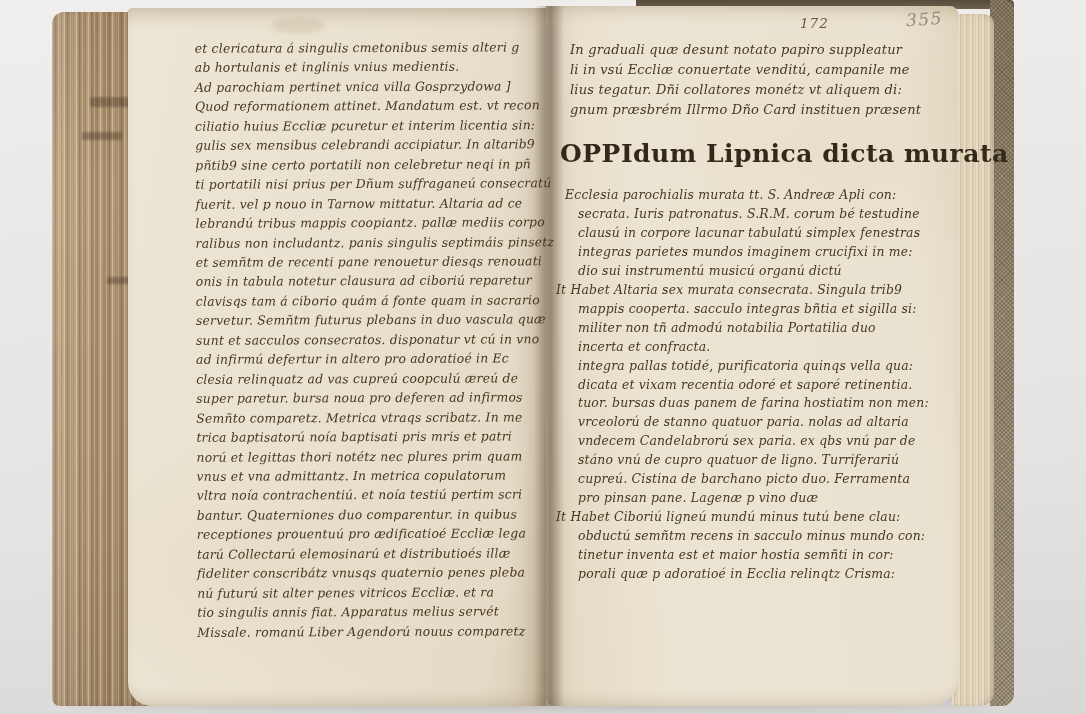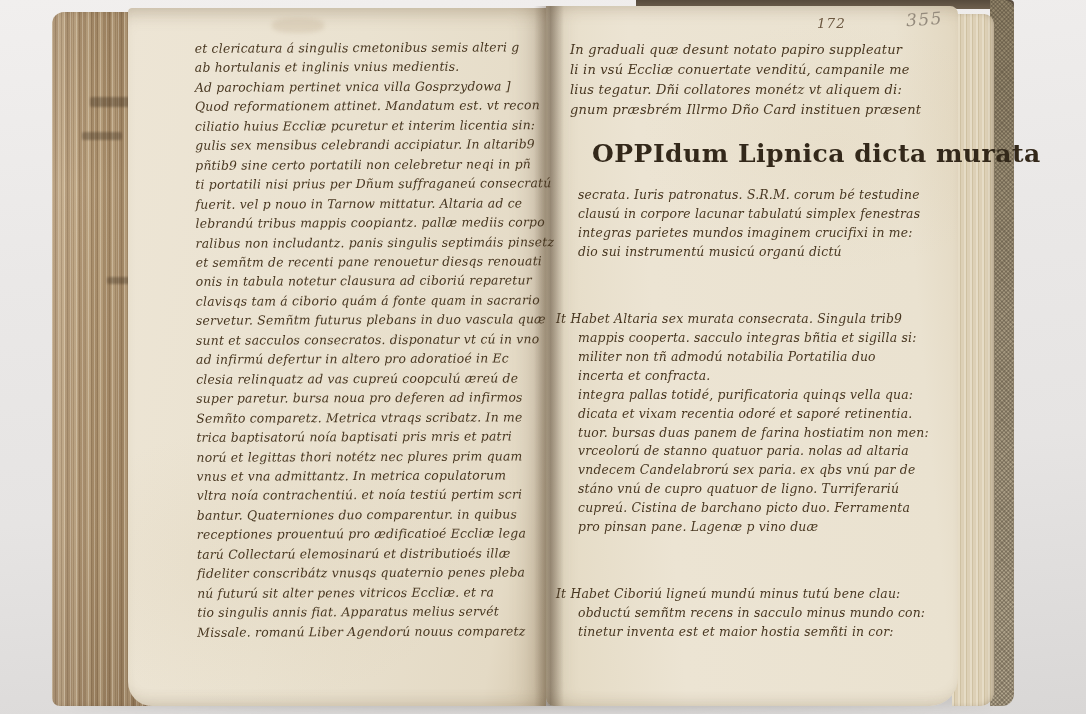--- a/index.html
+++ b/index.html
@@ -54,26 +54,26 @@
   .cover-top{position:absolute;left:636px;top:0px;width:378px;height:9px;
     background:linear-gradient(180deg,#564a3c,#6e604e);border-radius:0 4px 3px 3px;}
   .bleed-smudge{position:absolute;left:272px;top:18px;width:52px;height:15px;
     background:rgba(168,146,110,0.20);filter:blur(2px);border-radius:40%;}
   
   .ms{font-style:italic;color:#483721;letter-spacing:0.2px;}
   .line{white-space:nowrap;}
   .left-text{position:absolute;left:196px;top:38px;font-size:12.4px;line-height:19.45px;transform:rotate(-0.25deg);}
   .right-top-text{position:absolute;left:570px;top:40px;font-size:13px;line-height:20px;}
   .heading{position:absolute;left:560px;top:139px;width:394px;text-align:right;
-    font-size:25px;font-weight:bold;font-style:normal;color:#33281a;letter-spacing:0.5px;white-space:nowrap;margin-left:32px;}
+    font-size:25px;font-weight:bold;font-style:normal;color:#33281a;letter-spacing:0.5px;white-space:nowrap;}
   .right-body-text{position:absolute;left:562px;top:186px;font-size:12.4px;line-height:18.95px;}
   .right-body-text .line{padding-left:16px;}
   .right-body-text .cap-start{padding-left:3px;}
-  .right-body-text .outdent{padding-left:0;margin-left:-6px;margin-top:48px;}
-  .page-number{position:absolute;left:817px;top:15px;font-size:13.5px;font-style:italic;color:#6b5740;letter-spacing:1px;}
+  .right-body-text .outdent{padding-left:0;margin-left:-6px;}
+  .page-number{position:absolute;left:800px;top:15px;font-size:13.5px;font-style:italic;color:#6b5740;letter-spacing:1px;}
   .folio-pencil{position:absolute;left:906px;top:9px;font-size:17px;font-style:italic;color:#948a7c;
     transform:rotate(-4deg);letter-spacing:1.5px;}
 </style>
 </head>
 <body>
 
 <div class="scene">
   <div class="book-shadow"></div>
   <div class="cover-top"></div>
   <div class="binding-cloth"></div>
@@ -129,33 +129,35 @@
   <div class="right-top-text ms">
     <div class="line">In graduali quæ desunt notato papiro suppleatur</div>
     <div class="line">li in vsú Eccliæ conuertate venditú, campanile me</div>
     <div class="line">lius tegatur. Dñi collatores monétz vt aliquem di:</div>
     <div class="line">gnum præsbrém Illrmo Dño Card instituen præsent</div>
   </div>
 
   <div class="heading">OPPIdum Lipnica dicta murata</div>
 
   <div class="right-body-text ms">
+    <div class="line cap-start">Ecclesia parochialis murata tt. S. Andreæ Apli con:</div>
     <div class="line">secrata. Iuris patronatus. S.R.M. corum bé testudine</div>
     <div class="line">clausú in corpore lacunar tabulatú simplex fenestras</div>
     <div class="line">integras parietes mundos imaginem crucifixi in me:</div>
     <div class="line">dio sui instrumentú musicú organú dictú</div>
     <div class="line outdent">It Habet Altaria sex murata consecrata. Singula trib9</div>
     <div class="line">mappis cooperta. sacculo integras bñtia et sigilla si:</div>
     <div class="line">militer non tñ admodú notabilia Portatilia duo</div>
     <div class="line">incerta et confracta.</div>
     <div class="line">integra pallas totidé, purificatoria quinqs vella qua:</div>
     <div class="line">dicata et vixam recentia odoré et saporé retinentia.</div>
     <div class="line">tuor. bursas duas panem de farina hostiatim non men:</div>
     <div class="line">vrceolorú de stanno quatuor paria. nolas ad altaria</div>
     <div class="line">vndecem Candelabrorú sex paria. ex qbs vnú par de</div>
     <div class="line">stáno vnú de cupro quatuor de ligno. Turriferariú</div>
     <div class="line">cupreú. Cistina de barchano picto duo. Ferramenta</div>
     <div class="line">pro pinsan pane. Lagenæ p vino duæ</div>
     <div class="line outdent">It Habet Ciboriú ligneú mundú minus tutú bene clau:</div>
     <div class="line">obductú semñtm recens in sacculo minus mundo con:</div>
     <div class="line">tinetur inventa est et maior hostia semñti in cor:</div>
+    <div class="line">porali quæ p adoratioé in Ecclia relinqtz Crisma:</div>
   </div>
 </div>
 
 </body></html>

